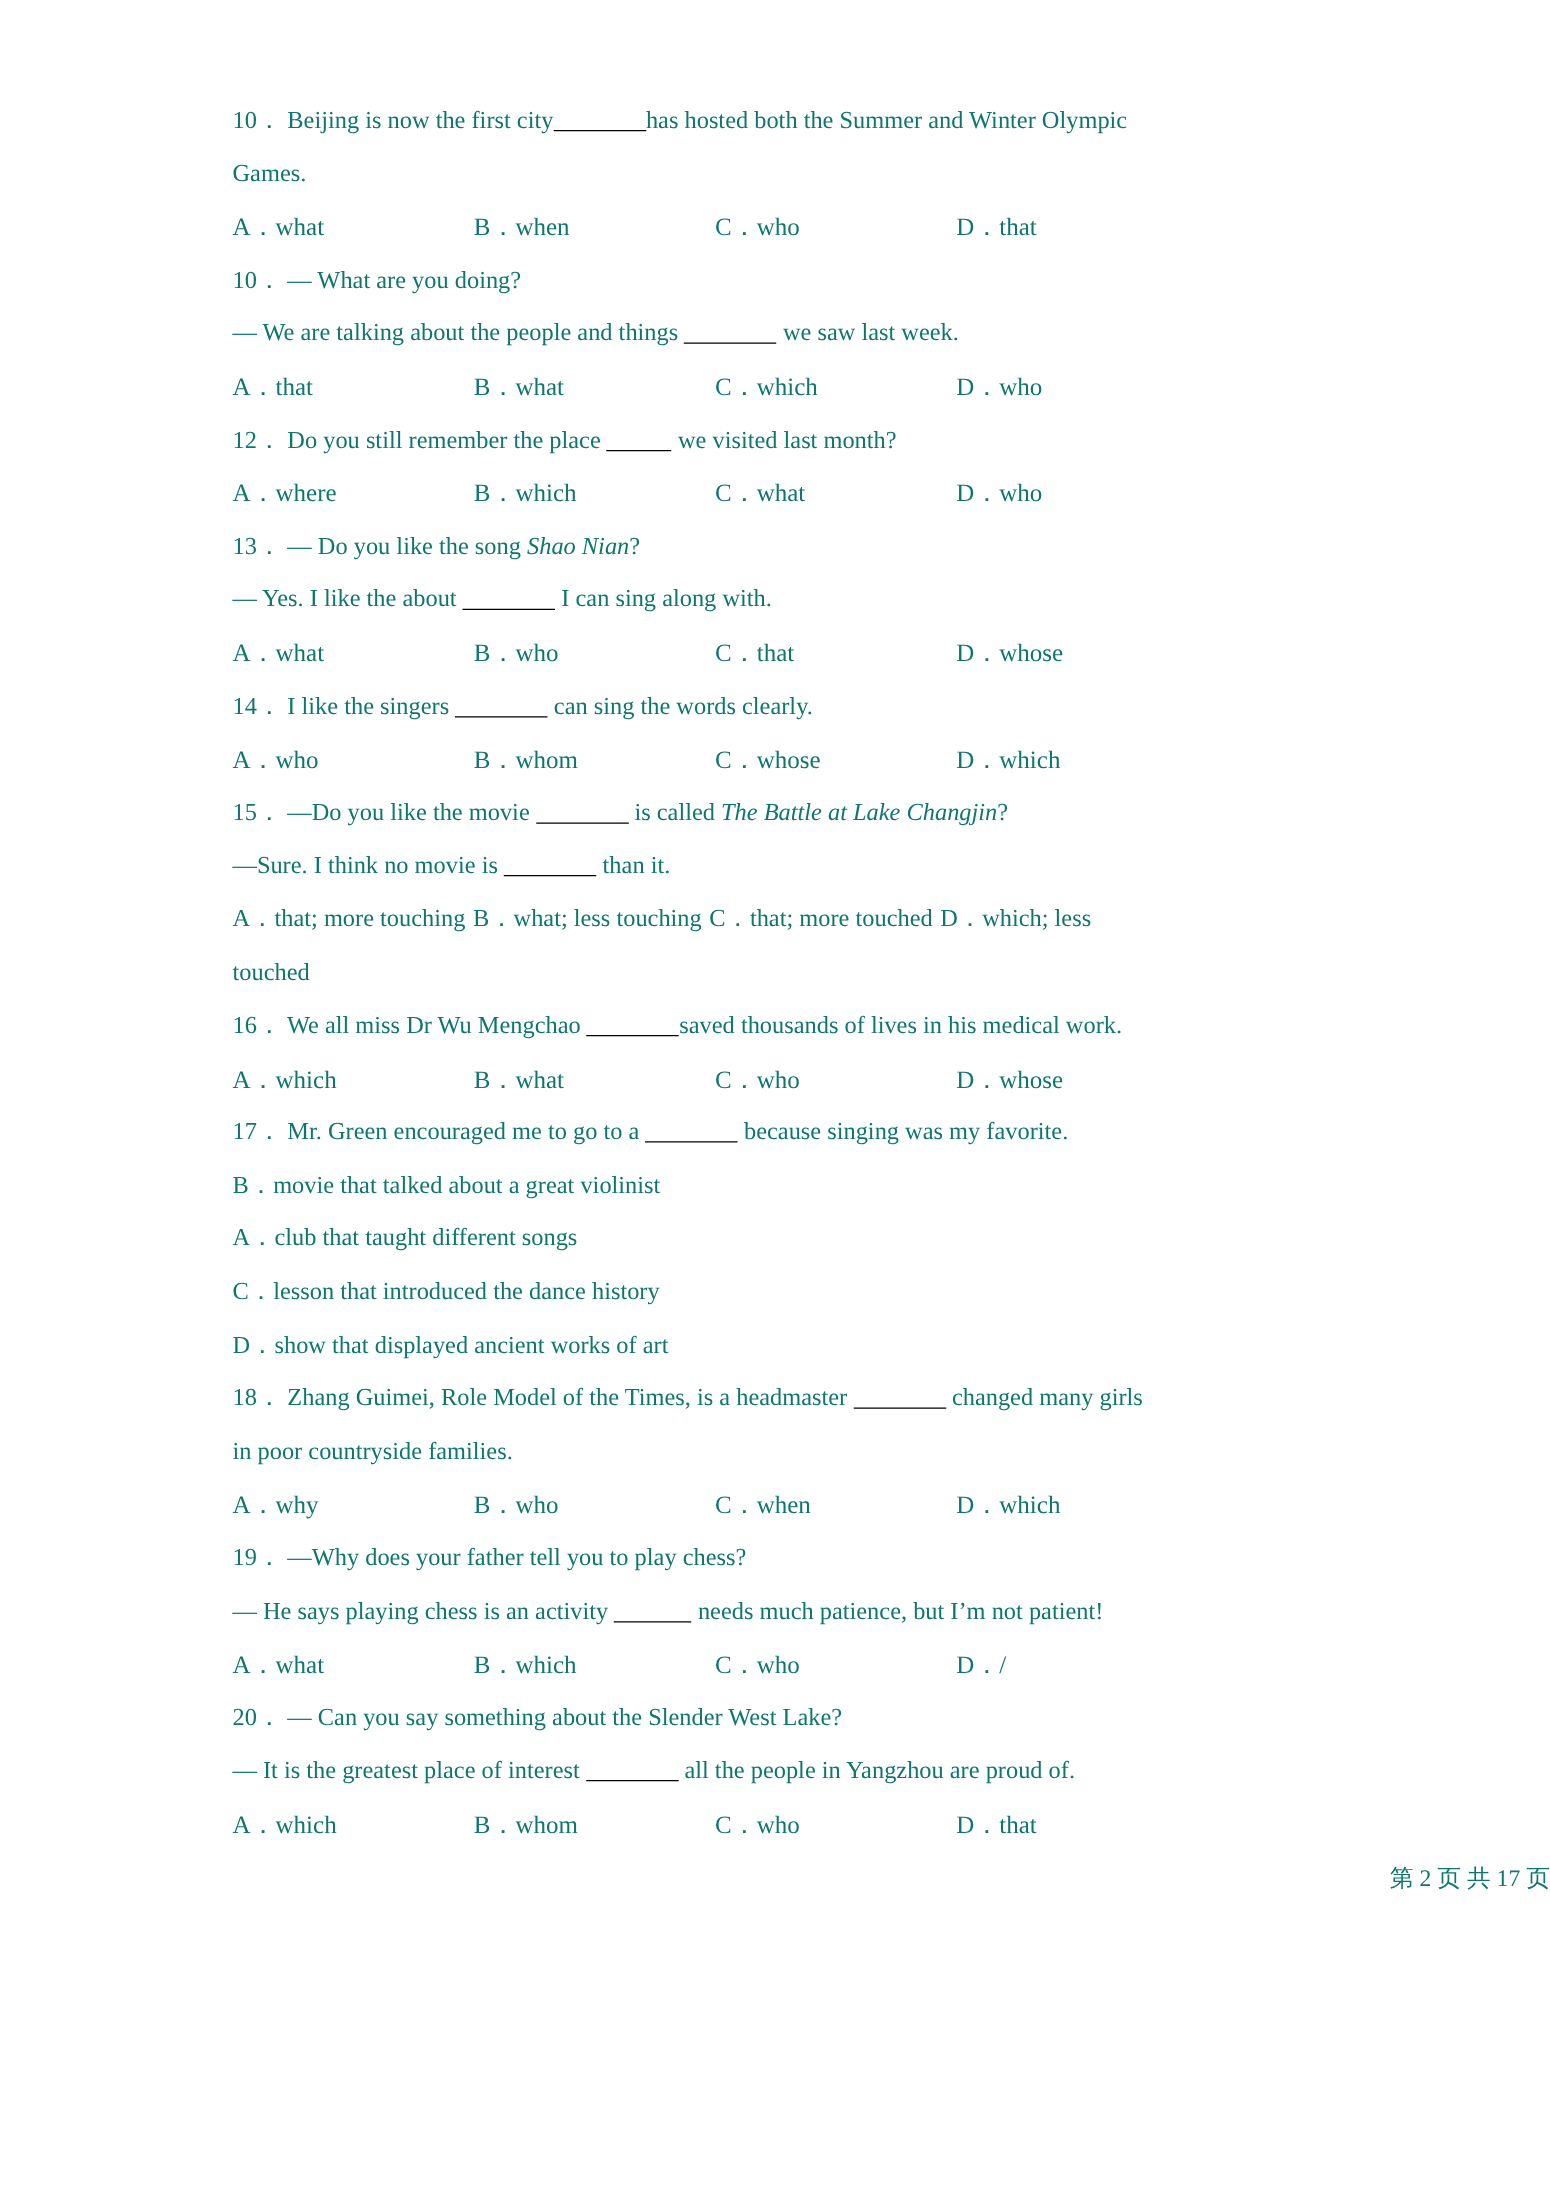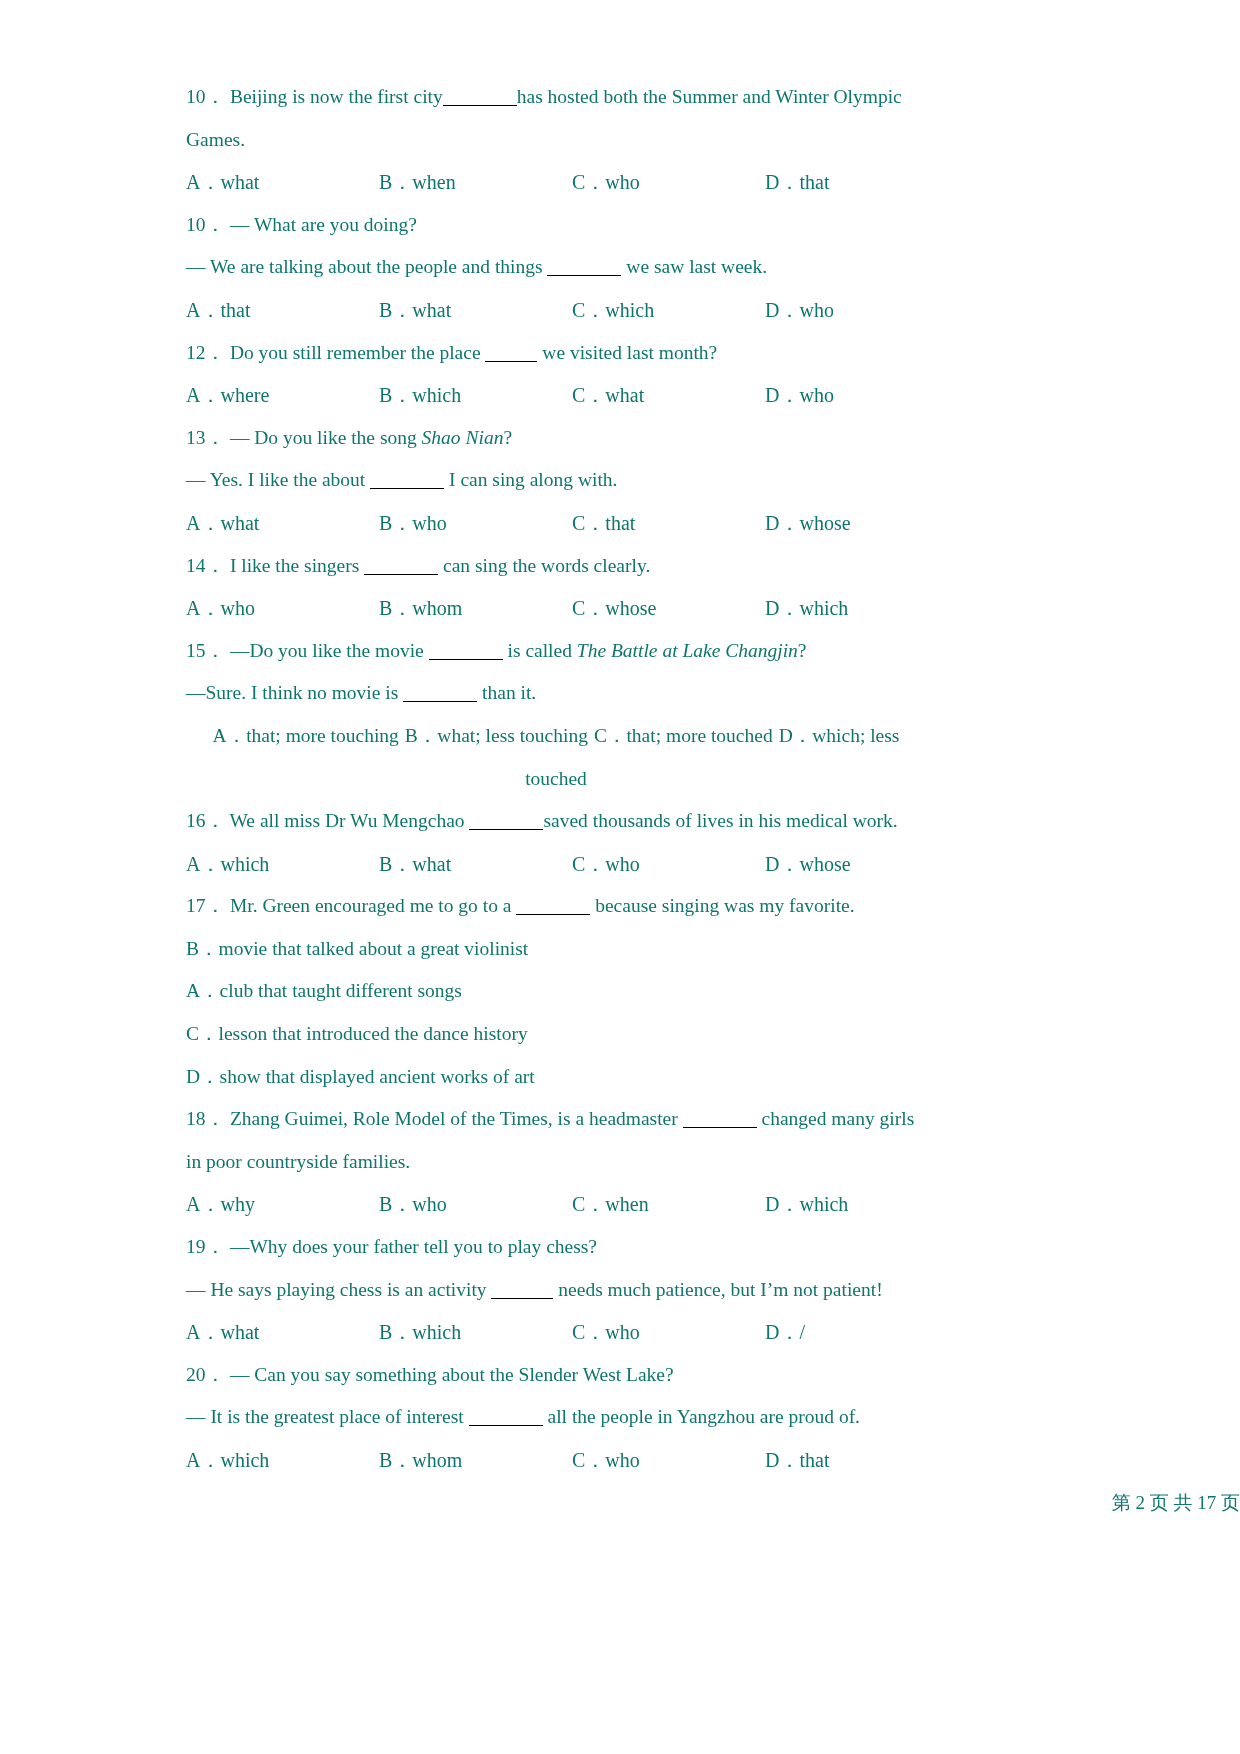--- a/index.html
+++ b/index.html
@@ -44,21 +44,20 @@
   }
   
   .opt-block {
     font-size: 19.5px;
     line-height: 42.6px;
   }
   
   .opts-flow {
     font-size: 19.5px;
     line-height: 42.6px;
-    text-align: center;
   }
   .opts-flow .sep {
     display: inline-block;
     width: 6px;
   }
   .blank {
     display: inline-block;
     border-bottom: 1.4px solid #000;
     vertical-align: -3px;
     height: 14px;

